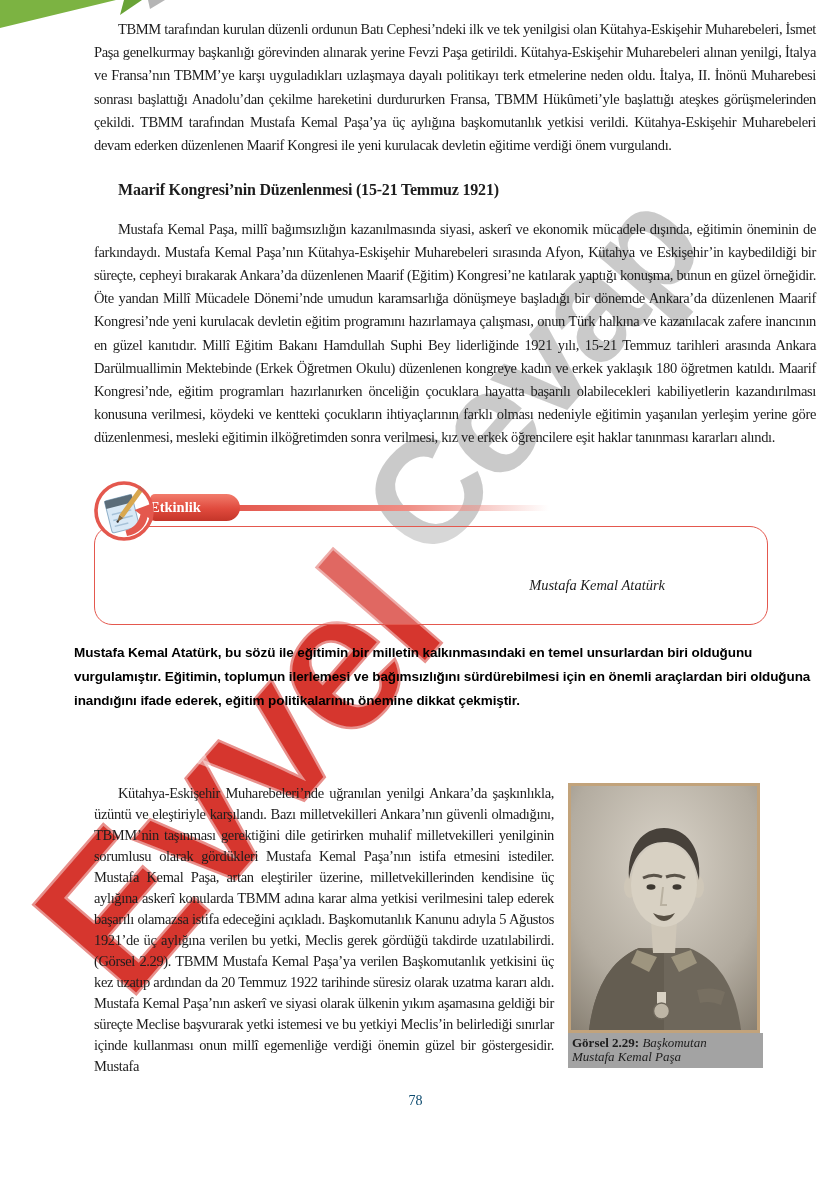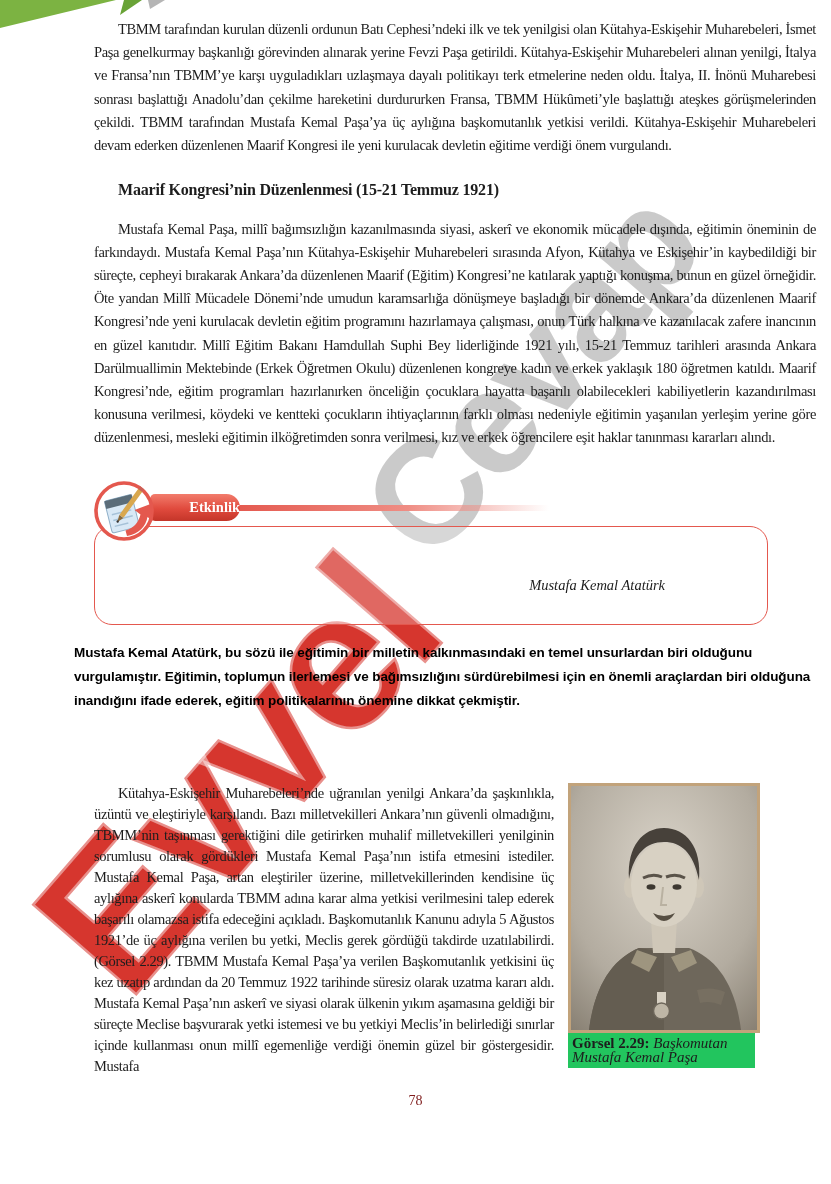--- a/index.html
+++ b/index.html
@@ -34,37 +34,37 @@
   .act-box{position:absolute;left:0;top:45px;width:672px;height:97px;
       border:1.6px solid #e4584e;border-radius:18px;background:rgba(255,255,255,.25);}
   .act-quote{position:absolute;left:26px;top:22px;font-style:italic;font-size:14.5px;letter-spacing:-.2px;}
   .act-attr{position:absolute;right:102px;top:50px;font-style:italic;font-size:14.5px;text-align:center;}
   .act-q{position:absolute;left:26px;top:77px;font-size:14.5px;letter-spacing:-.2px;}
   .act-band{position:absolute;left:138px;top:24px;height:6px;width:440px;border-radius:3px;
       background:linear-gradient(90deg,#e4584e 0%,#ef8d84 40%,rgba(255,255,255,0) 72%);}
   .act-pill{position:absolute;left:56px;top:13px;width:90px;height:27px;z-index:3;
       background:linear-gradient(180deg,#f27c6c 0%,#e04a3d 55%,#c43529 100%);
       border-radius:6px 16px 16px 6px;color:#fff;font-weight:bold;font-size:14.5px;
-      text-align:right;line-height:27px;}
+      text-align:left;line-height:27px;}
   .act-circle{position:absolute;left:-2px;top:-2px;width:66px;height:66px;z-index:4;}
   
   .answer{left:74px;top:641px;width:748px;
       font-family:"Liberation Sans",sans-serif;font-weight:bold;
       font-size:13.5px;line-height:24px;letter-spacing:-.1px;color:#000000;}
   
   .section3{left:94px;top:783px;width:722px;}
   .fig{float:right;width:192px;margin:0 56px 0 14px;}
   .fig-photo{display:block;width:186px;height:244px;border:3px solid #c2a37b;background:#b3aca0;}
-  .fig-cap{background:#22c55e;width:179px;padding:3px 4px 4px 4px;
-      font-size:15px;line-height:14px;margin-top:0;}
+  .fig-cap{background:#a3a3a3;width:179px;padding:3px 12px 4px 4px;
+      font-size:13px;line-height:14px;margin-top:0;}
   .fig-cap .cap-label{font-weight:bold;}
   .fig-cap .cap-text{font-style:italic;}
   .para3{text-align:justify;font-size:14.5px;line-height:21px;letter-spacing:-.35px;margin:0;}
   
-  .pgnum{left:0;right:0;top:1093px;text-align:center;font-size:14px;color:#7f1d1d;}
+  .pgnum{left:0;right:0;top:1093px;text-align:center;font-size:14px;color:#0c4a6e;}
 </style>
 </head>
 <body>
 
 <div class="page" data-name="textbook-page">
 
   <div class="wm wm-red" data-name="watermark-red">Evvel</div>
   <div class="wm wm-gray" data-name="watermark-gray">Cevap</div>
 
   <svg class="corner" data-name="corner-decoration" width="180" height="40" viewBox="0 0 180 40">

